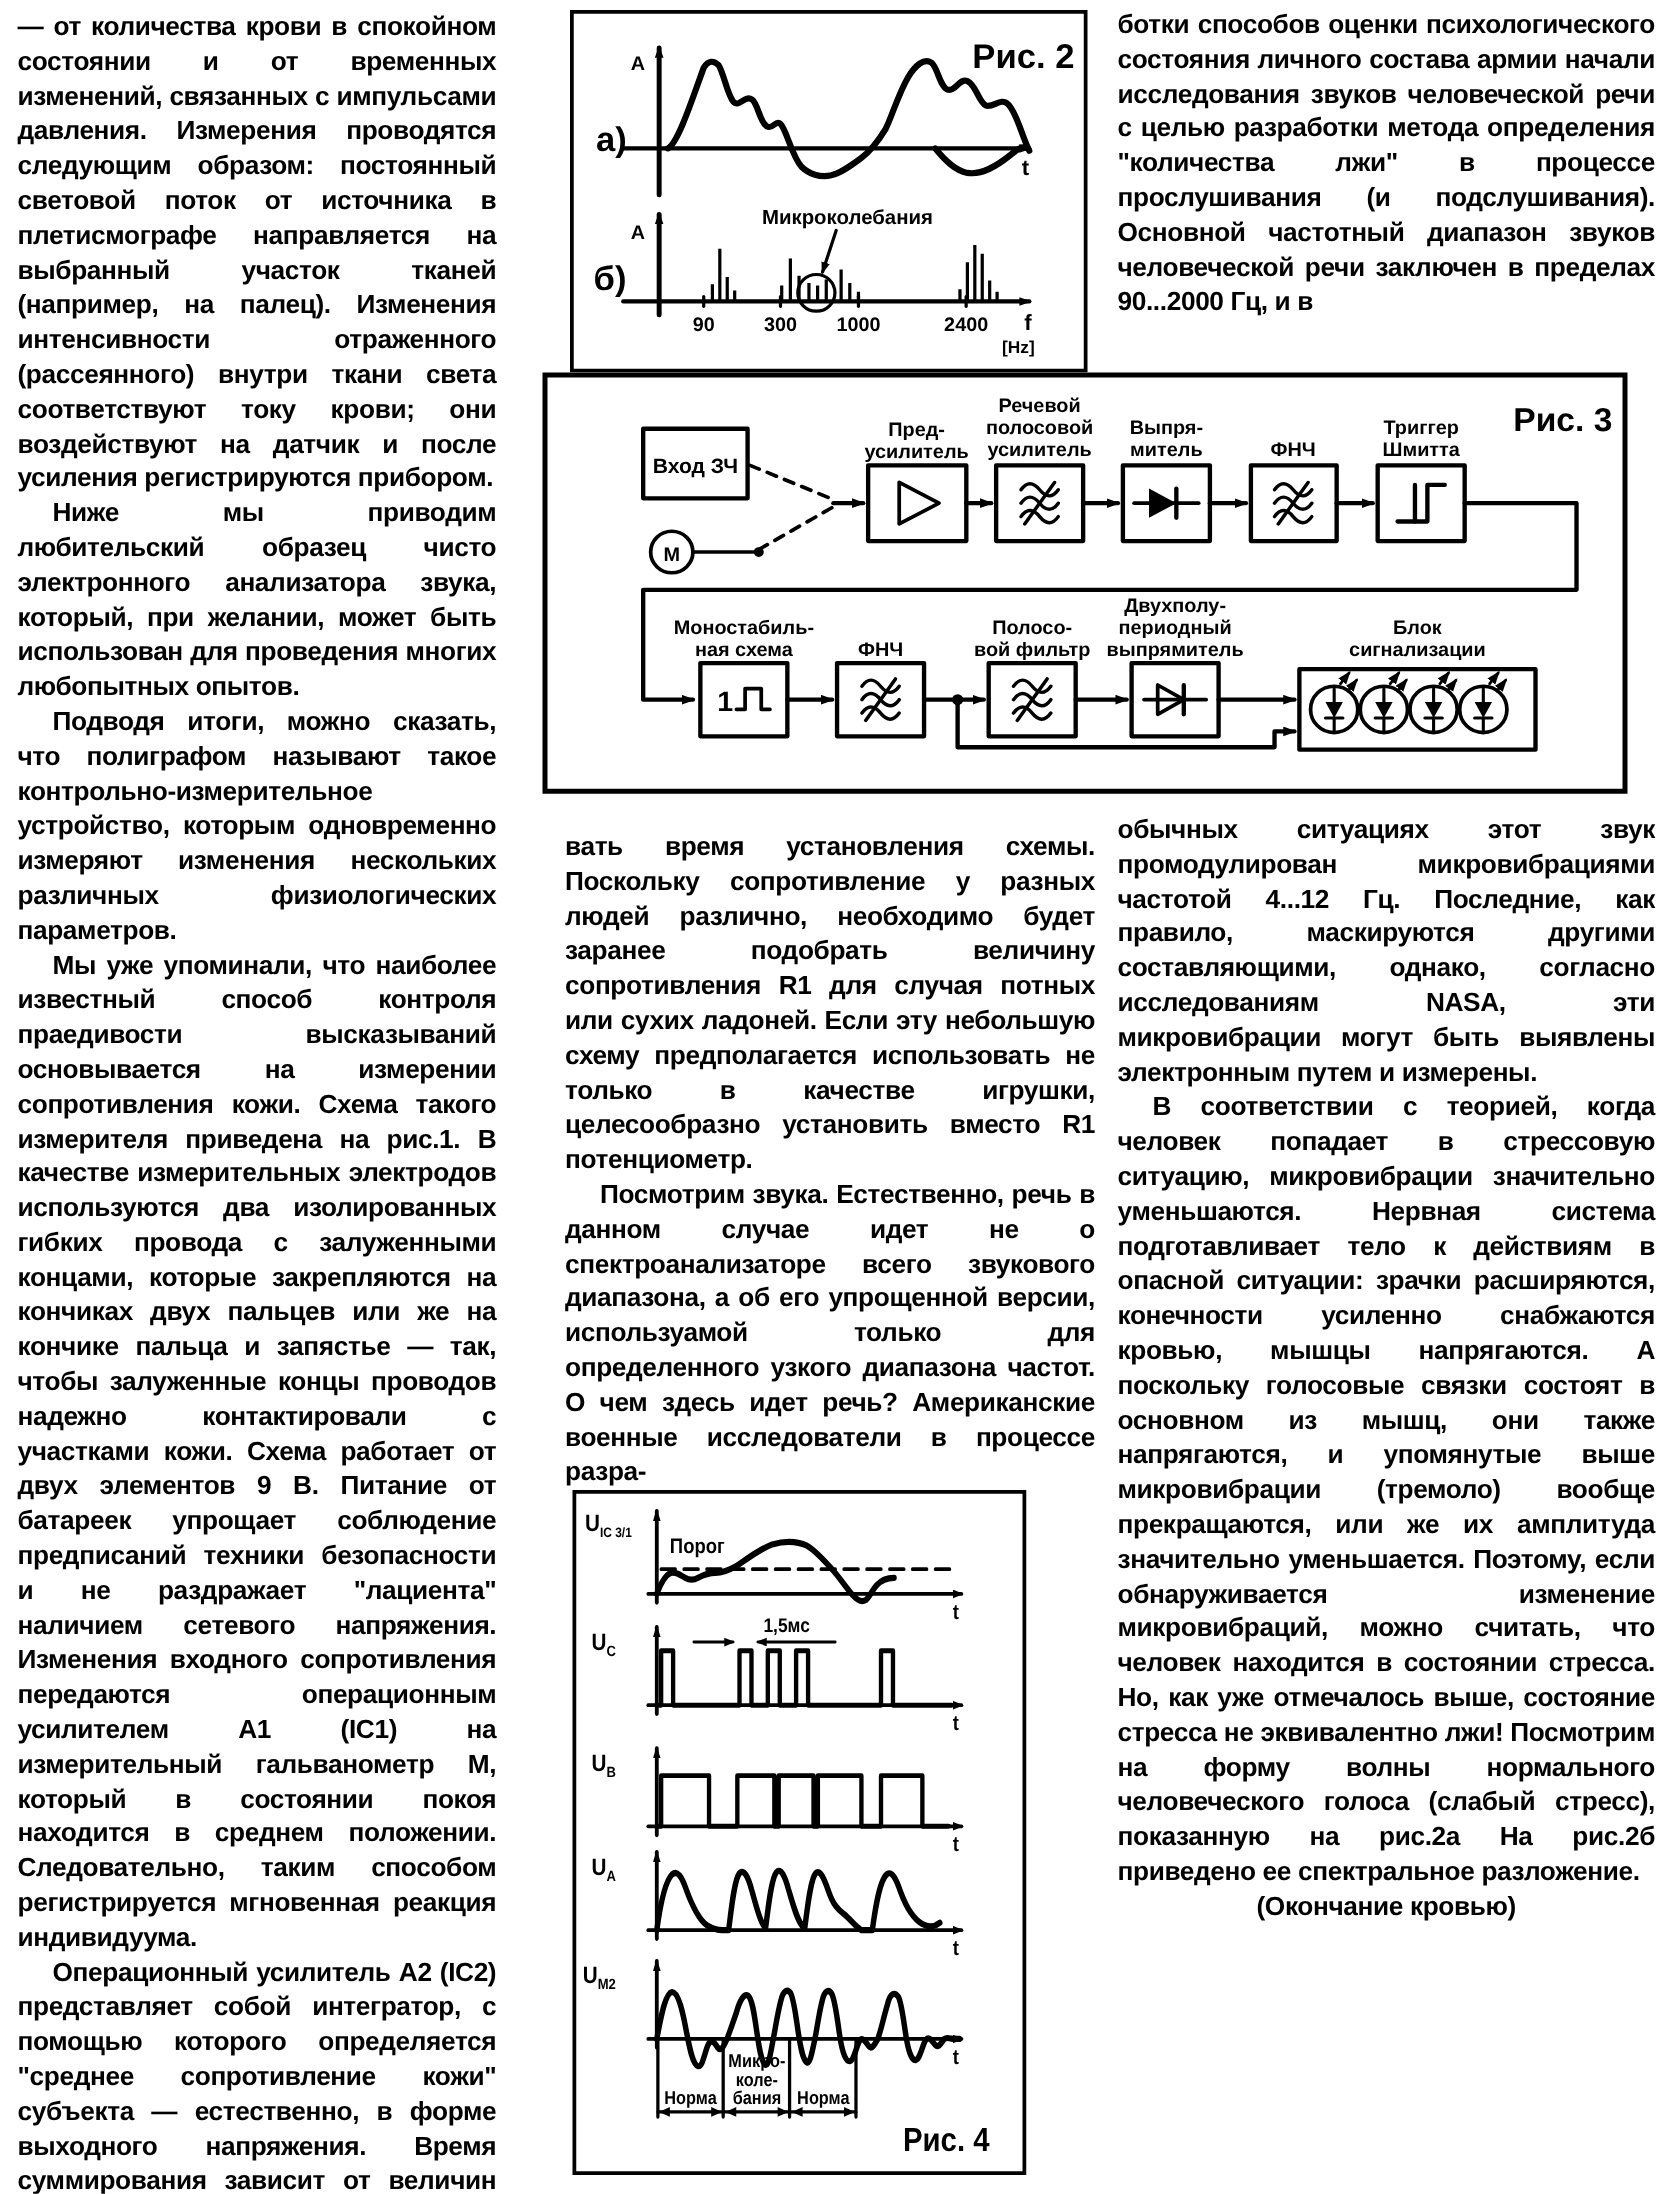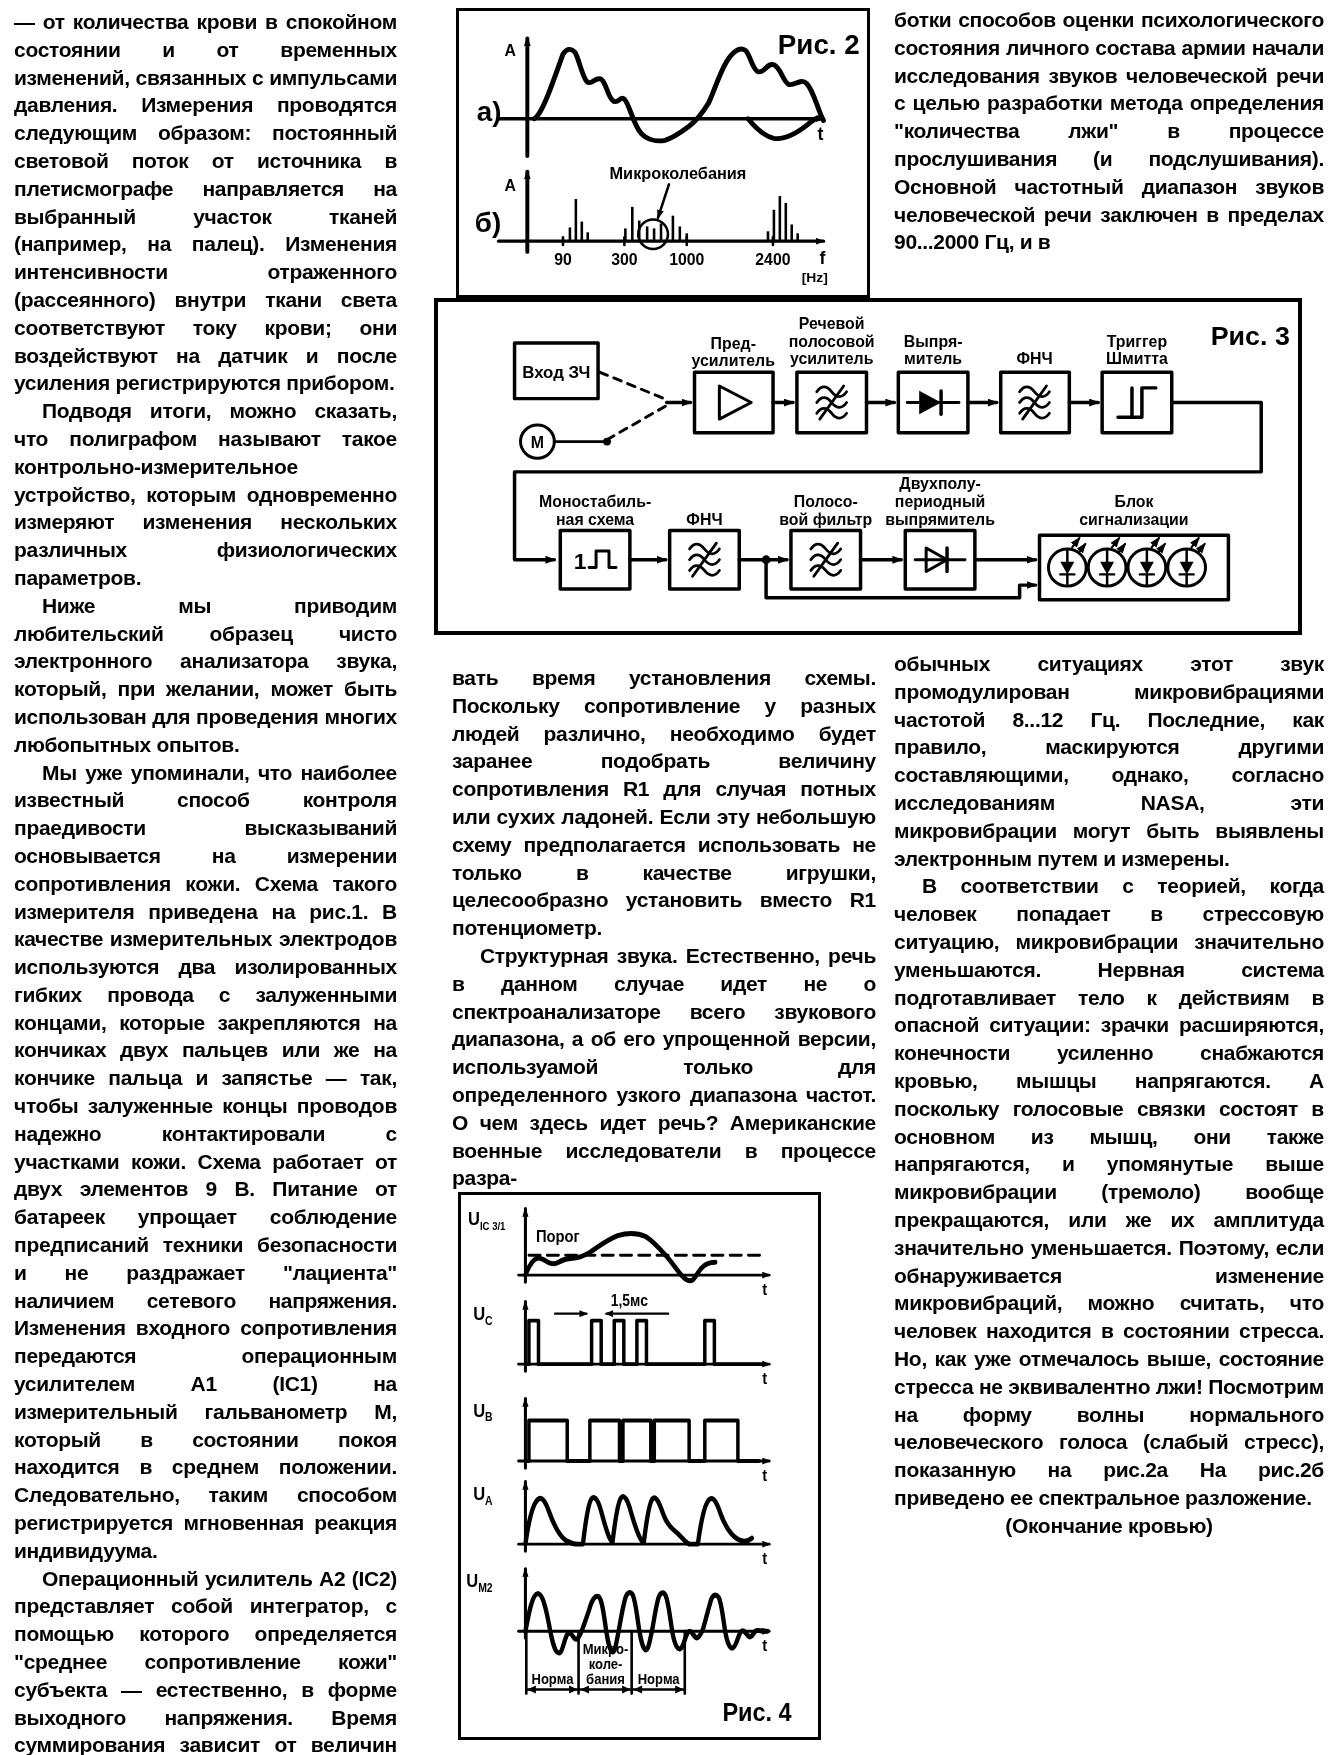--- a/index.html
+++ b/index.html
@@ -19,37 +19,37 @@
   svg{display:block;width:100%;height:100%;}
   svg text{font-family:"Liberation Sans",sans-serif;font-weight:bold;fill:#000;}
   .ln{stroke:#000;fill:none;stroke-linecap:round;stroke-linejoin:round;}
   .wave{stroke:#000;fill:none;stroke-width:5;stroke-linecap:round;stroke-linejoin:round;}
 </style>
 </head>
 <body>
 
 <div class="textcol" id="col-left" style="left:14px;top:8px;width:383px;">
     <p>— от количества крови в спокойном состоянии и от временных изменений, связанных с импульсами давления. Измерения проводятся следующим образом: постоянный световой поток от источника в плетисмографе направляется на выбранный участок тканей (например, на палец). Изменения интенсивности отраженного (рассеянного) внутри ткани света соответствуют току крови; они воздействуют на датчик и после усиления регистрируются прибором.</p>
+    <p class="indent">Ниже мы приводим любительский образец чисто электронного анализатора звука, который, при желании, может быть использован для проведения многих любопытных опытов.</p>
     <p class="indent">Подводя итоги, можно сказать, что полиграфом называют такое контрольно-измерительное устройство, которым одновременно измеряют изменения нескольких различных физиологических параметров.</p>
-    <p class="indent">Ниже мы приводим любительский образец чисто электронного анализатора звука, который, при желании, может быть использован для проведения многих любопытных опытов.</p>
     <p class="indent">Мы уже упоминали, что наиболее известный способ контроля праедивости высказываний основывается на измерении сопротивления кожи. Схема такого измерителя приведена на рис.1. В качестве измерительных электродов используются два изолированных гибких провода с залуженными концами, которые закрепляются на кончиках двух пальцев или же на кончике пальца и запястье — так, чтобы залуженные концы проводов надежно контактировали с участками кожи. Схема работает от двух элементов 9 В. Питание от батареек упрощает соблюдение предписаний техники безопасности и не раздражает "лациента" наличием сетевого напряжения. Изменения входного сопротивления передаются операционным усилителем А1 (IC1) на измерительный гальванометр М, который в состоянии покоя находится в среднем положении. Следовательно, таким способом регистрируется мгновенная реакция индивидуума.</p>
     <p class="indent">Операционный усилитель А2 (IC2) представляет собой интегратор, с помощью которого определяется "среднее сопротивление кожи" субъекта — естественно, в форме выходного напряжения. Время суммирования зависит от величин R5, С2, С3. К выходу необходимо подключить мультиметр. Включенные антипараллельно диоды (D1, D2) используются для ограничения — они обеспечивают быструю установку исходного состояния.</p>
   </div>
 
 <div class="textcol" id="col-mid" style="left:452px;top:664px;width:424px;">
     <p>вать время установления схемы. Поскольку сопротивление у разных людей различно, необходимо будет заранее подобрать величину сопротивления R1 для случая потных или сухих ладоней. Если эту небольшую схему предполагается использовать не только в качестве игрушки, целесообразно установить вместо R1 потенциометр.</p>
-    <p class="indent"><b>Структурная звука. </b>Естественно, речь в данном случае идет не о спектроанализаторе всего звукового диапазона, а об его упрощенной версии, используамой только для определенного узкого диапазона частот. О чем здесь идет речь? Американские военные исследователи в процессе разра-</p>
+    <p class="indent"><b>Посмотрим звука. </b>Естественно, речь в данном случае идет не о спектроанализаторе всего звукового диапазона, а об его упрощенной версии, используамой только для определенного узкого диапазона частот. О чем здесь идет речь? Американские военные исследователи в процессе разра-</p>
   </div>
 
 <div class="textcol" id="col-right-top" style="left:894px;top:6px;width:430px;">
     <p>ботки способов оценки психологического состояния личного состава армии начали исследования звуков человеческой речи с целью разработки метода определения "количества лжи" в процессе прослушивания (и подслушивания). Основной частотный диапазон звуков человеческой речи заключен в пределах 90...2000 Гц, и в</p>
   </div>
 
 <div class="textcol" id="col-right-bot" style="left:894px;top:650px;width:430px;">
-    <p>обычных ситуациях этот звук промодулирован микровибрациями частотой 8...12 Гц. Последние, как правило, маскируются другими составляющими, однако, согласно исследованиям NASA, эти микровибрации могут быть выявлены электронным путем и измерены.</p>
+    <p>обычных ситуациях этот звук промодулирован микровибрациями частотой 4...12 Гц. Последние, как правило, маскируются другими составляющими, однако, согласно исследованиям NASA, эти микровибрации могут быть выявлены электронным путем и измерены.</p>
     <p class="indent">В соответствии с теорией, когда человек попадает в стрессовую ситуацию, микровибрации значительно уменьшаются. Нервная система подготавливает тело к действиям в опасной ситуации: зрачки расширяются, конечности усиленно снабжаются кровью, мышцы напрягаются. А поскольку голосовые связки состоят в основном из мышц, они также напрягаются, и упомянутые выше микровибрации (тремоло) вообще прекращаются, или же их амплитуда значительно уменьшается. Поэтому, если обнаруживается изменение микровибраций, можно считать, что человек находится в состоянии стресса. Но, как уже отмечалось выше, состояние стресса не эквивалентно лжи! Посмотрим на форму волны нормального человеческого голоса (слабый стресс), показанную на рис.2а  На рис.2б приведено ее спектральное разложение.</p>
     <p class="center">(Окончание кровью)</p>
   </div>
 
 <div class="figbox" id="fig2" style="left:456px;top:8px;width:414px;height:290px;">
   <svg viewBox="0 0 412 290" preserveAspectRatio="none">
     <defs>
       <marker id="ah2" markerWidth="12" markerHeight="10" refX="8" refY="3.5" orient="auto" markerUnits="userSpaceOnUse">
         <path d="M0,0 L10,3.5 L0,7 z" fill="#000"></path>
       </marker>

